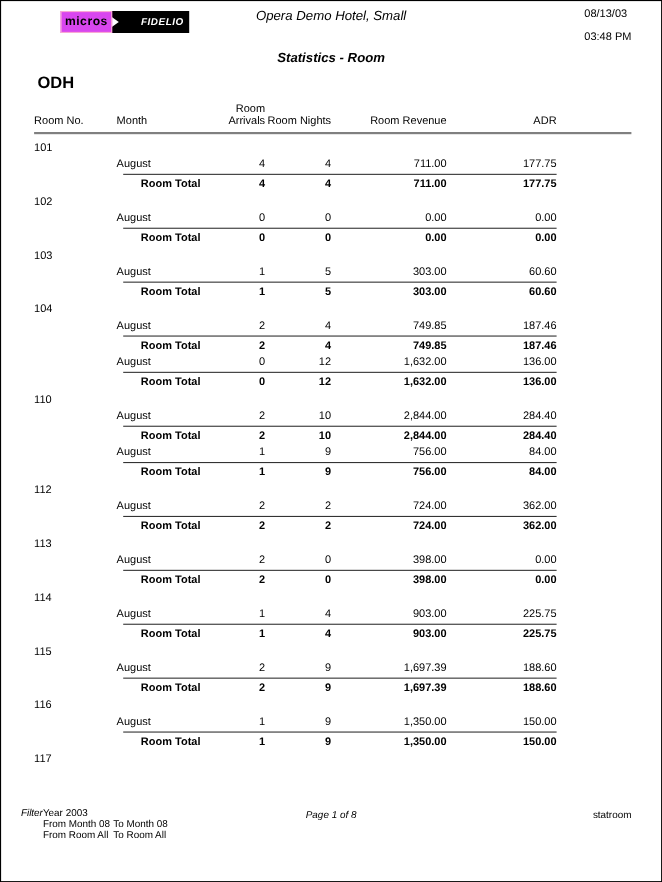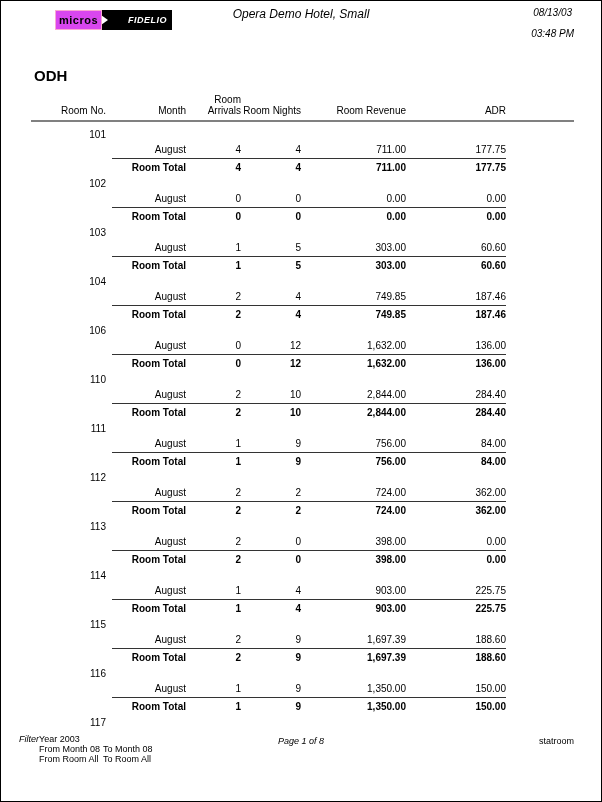--- a/index.html
+++ b/index.html
@@ -37,32 +37,32 @@
     border-left: 7px solid #fff;
     border-top: 5px solid transparent;
     border-bottom: 5px solid transparent;
   }
   .odh { position: absolute; left: 33px; top: 30px; font-size: 15px; font-weight: bold; margin-top: 36px; }
 
   .center-titles { position: absolute; left: 0; right: 0; top: 0; text-align: center; }
   .hotel-name { margin-top: 6px; font-size: 12px; font-style: italic; }
   .report-title { margin-top: 24px; font-size: 12px; font-style: italic; font-weight: bold; }
 
-  .datetime { position: absolute; right: 27px; top: 6px; text-align: center; font-size: 10px; font-style: italic; }
+  .datetime { position: absolute; right: 27px; top: 6px; text-align: left; font-size: 10px; }
   .datetime .time { margin-top: 10px; }
 
   
   .report-body { padding: 0 27px 0 30px; }
 
   .grid-row {
     display: grid;
     grid-template-columns: 75px 80px 55px 60px 105px 100px;
     align-items: end;
   }
-  .c-left { text-align: right; }
+  .c-left { text-align: left; }
   .c-right { text-align: right; }
 
   .thead { font-size: 10px; padding-bottom: 4px; }
   .thead-line { height: 0; border-top: 2px solid #808080; }
 
   .tbody { font-size: 10px; margin-top: 2px; }
   .room-row   { height: 16px; }
   .month-row  { height: 15px; }
   .total-sep  { margin-top: 3px; margin-left: 81px; width: 394px; border-top: 1px solid #333; }
   .total-row  { height: 14px; font-weight: bold; }
@@ -87,20 +87,21 @@
       <span class="logo-micros">micros</span>
       <span class="logo-fidelio">
         <span class="arrow"></span>
         <span>FIDELIO</span>
       </span>
     </div>
     <div class="odh">ODH</div>
 
     <div class="center-titles">
       <div class="hotel-name">Opera Demo Hotel, Small</div>
+      <div class="report-title">Statistics - Room</div>
     </div>
 
     <div class="datetime">
       <div class="date">08/13/03</div>
       <div class="time">03:48 PM</div>
     </div>
   </div>
 
   <div class="report-body">
     <div class="grid-row thead">
@@ -200,23 +201,20 @@
       <span></span>
       <span class="c-left total-label">Room Total</span>
       <span class="c-right">2</span>
       <span class="c-right">4</span>
       <span class="c-right">749.85</span>
       <span class="c-right">187.46</span>
     </div>
   </div>
 
   <div class="room-block">
-    <div class="grid-row room-row">
-      <span class="c-left">106</span>
-    </div>
     <div class="grid-row month-row">
       <span></span>
       <span class="c-left">August</span>
       <span class="c-right">0</span>
       <span class="c-right">12</span>
       <span class="c-right">1,632.00</span>
       <span class="c-right">136.00</span>
     </div>
     <div class="total-sep"></div>
     <div class="grid-row total-row">
@@ -246,23 +244,20 @@
       <span></span>
       <span class="c-left total-label">Room Total</span>
       <span class="c-right">2</span>
       <span class="c-right">10</span>
       <span class="c-right">2,844.00</span>
       <span class="c-right">284.40</span>
     </div>
   </div>
 
   <div class="room-block">
-    <div class="grid-row room-row">
-      <span class="c-left">111</span>
-    </div>
     <div class="grid-row month-row">
       <span></span>
       <span class="c-left">August</span>
       <span class="c-right">1</span>
       <span class="c-right">9</span>
       <span class="c-right">756.00</span>
       <span class="c-right">84.00</span>
     </div>
     <div class="total-sep"></div>
     <div class="grid-row total-row">

